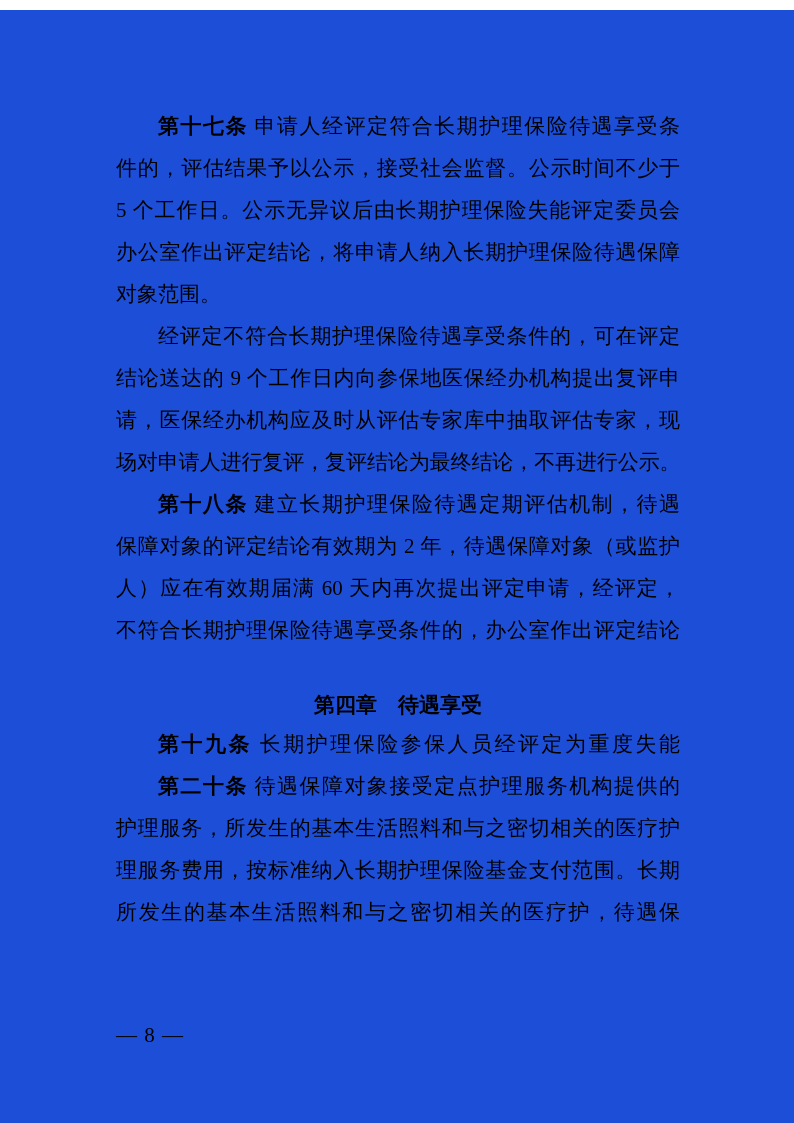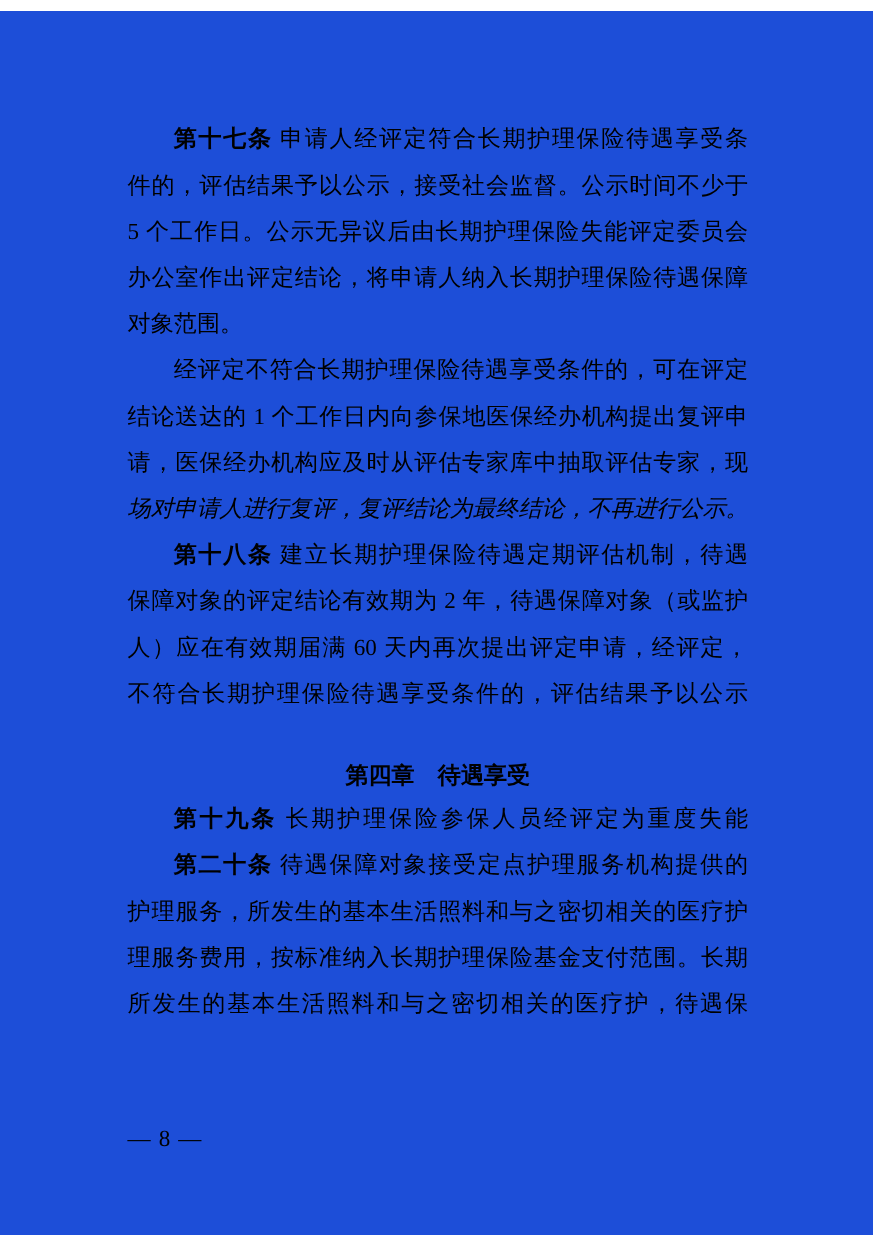--- a/index.html
+++ b/index.html
@@ -35,21 +35,20 @@
   }
   .short {
     text-align: right;
     text-align-last: left;
   }
   .indent {
     padding-left: 42px;
   }
   .tight {
     letter-spacing: -0.6px;
-    font-style: italic;
   }
   .art {
     font-weight: 700;
   }
   .chapter-heading {
     margin-top: 36px;
     font-size: 21px;
     line-height: 36px;
     font-weight: 700;
     text-align-last: center;
@@ -71,28 +70,28 @@
 <div class="page">
   <div class="content">
 
     <div class="line justify indent"><span class="art">第十七条</span><span> 申请人经评定符合长期护理保险待遇享受条</span></div>
     <div class="line justify"><span>件的，评估结果予以公示，接受社会监督。公示时间不少于</span></div>
     <div class="line justify"><span>5 个工作日。公示无异议后由长期护理保险失能评定委员会</span></div>
     <div class="line justify"><span>办公室作出评定结论，将申请人纳入长期护理保险待遇保障</span></div>
     <div class="line short"><span>对象范围。</span></div>
 
     <div class="line justify indent"><span>经评定不符合长期护理保险待遇享受条件的，可在评定</span></div>
-    <div class="line justify"><span>结论送达的 1 个工作日内向参保地医保经办机构提出复评申</span></div>
+    <div class="line justify"><span>结论送达的 9 个工作日内向参保地医保经办机构提出复评申</span></div>
     <div class="line justify"><span>请，医保经办机构应及时从评估专家库中抽取评估专家，现</span></div>
     <div class="line justify tight"><span>场对申请人进行复评，复评结论为最终结论，不再进行公示。</span></div>
 
     <div class="line justify indent"><span class="art">第十八条</span><span> 建立长期护理保险待遇定期评估机制，待遇</span></div>
     <div class="line justify"><span>保障对象的评定结论有效期为 2 年，待遇保障对象（或监护</span></div>
     <div class="line justify"><span>人）应在有效期届满 60 天内再次提出评定申请，经评定，</span></div>
-    <div class="line justify"><span>不符合长期护理保险待遇享受条件的，评估结果予以公示</span></div>
+    <div class="line justify"><span>不符合长期护理保险待遇享受条件的，办公室作出评定结论</span></div>
 
     <div class="chapter-heading">第四章　待遇享受</div>
 
     <div class="line justify indent"><span class="art">第十九条</span><span> 长期护理保险参保人员经评定为重度失能</span></div>
 
     <div class="line justify indent"><span class="art">第二十条</span><span> 待遇保障对象接受定点护理服务机构提供的</span></div>
     <div class="line justify"><span>护理服务，所发生的基本生活照料和与之密切相关的医疗护</span></div>
     <div class="line justify"><span>理服务费用，按标准纳入长期护理保险基金支付范围。长期</span></div>
     <div class="line justify"><span>所发生的基本生活照料和与之密切相关的医疗护，待遇保</span></div>
 

